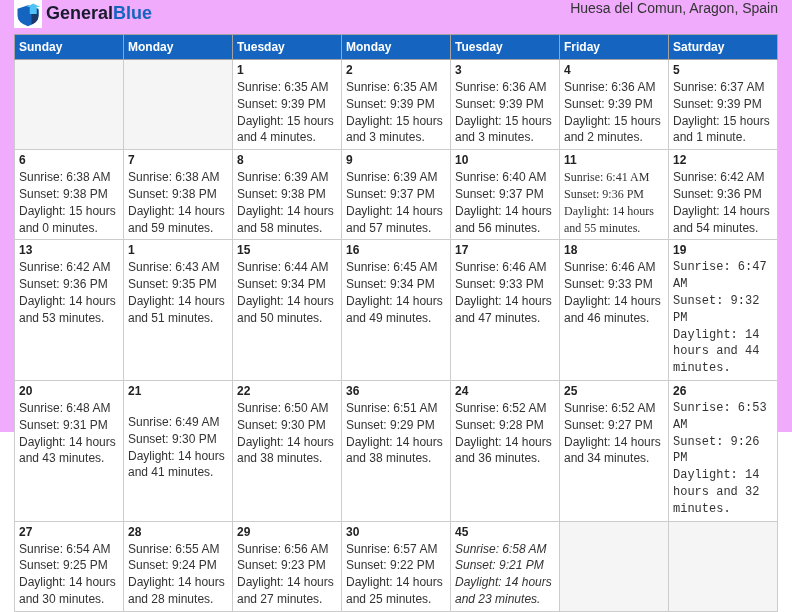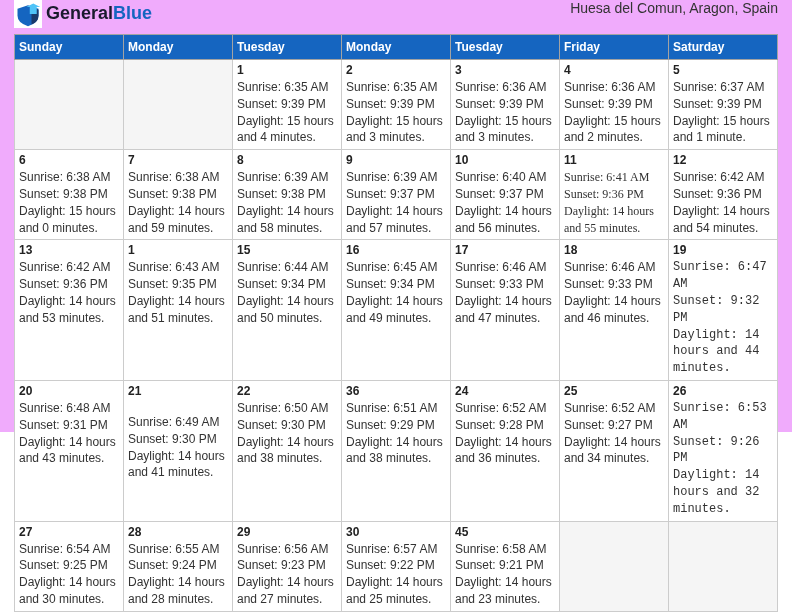--- a/index.html
+++ b/index.html
@@ -309,21 +309,21 @@
 Daylight: 14 hours and 27 minutes.</div>
           </td>
           <td>
             <span class="day-num">30</span>
             <div class="day-info" style="white-space: pre-line;">Sunrise: 6:57 AM
 Sunset: 9:22 PM
 Daylight: 14 hours and 25 minutes.</div>
           </td>
           <td>
             <span class="day-num">45</span>
-            <div class="day-info" style="white-space: pre-line;">Sunrise: 6:58 AM
+            <div class="day-info" style="white-space: pre-line; font-style: italic;">Sunrise: 6:58 AM
 Sunset: 9:21 PM
 Daylight: 14 hours and 23 minutes.</div>
           </td>
           <td class="empty"></td>
           <td class="empty"></td>
         </tr>
       </tbody>
   </table>
 </div>
 

